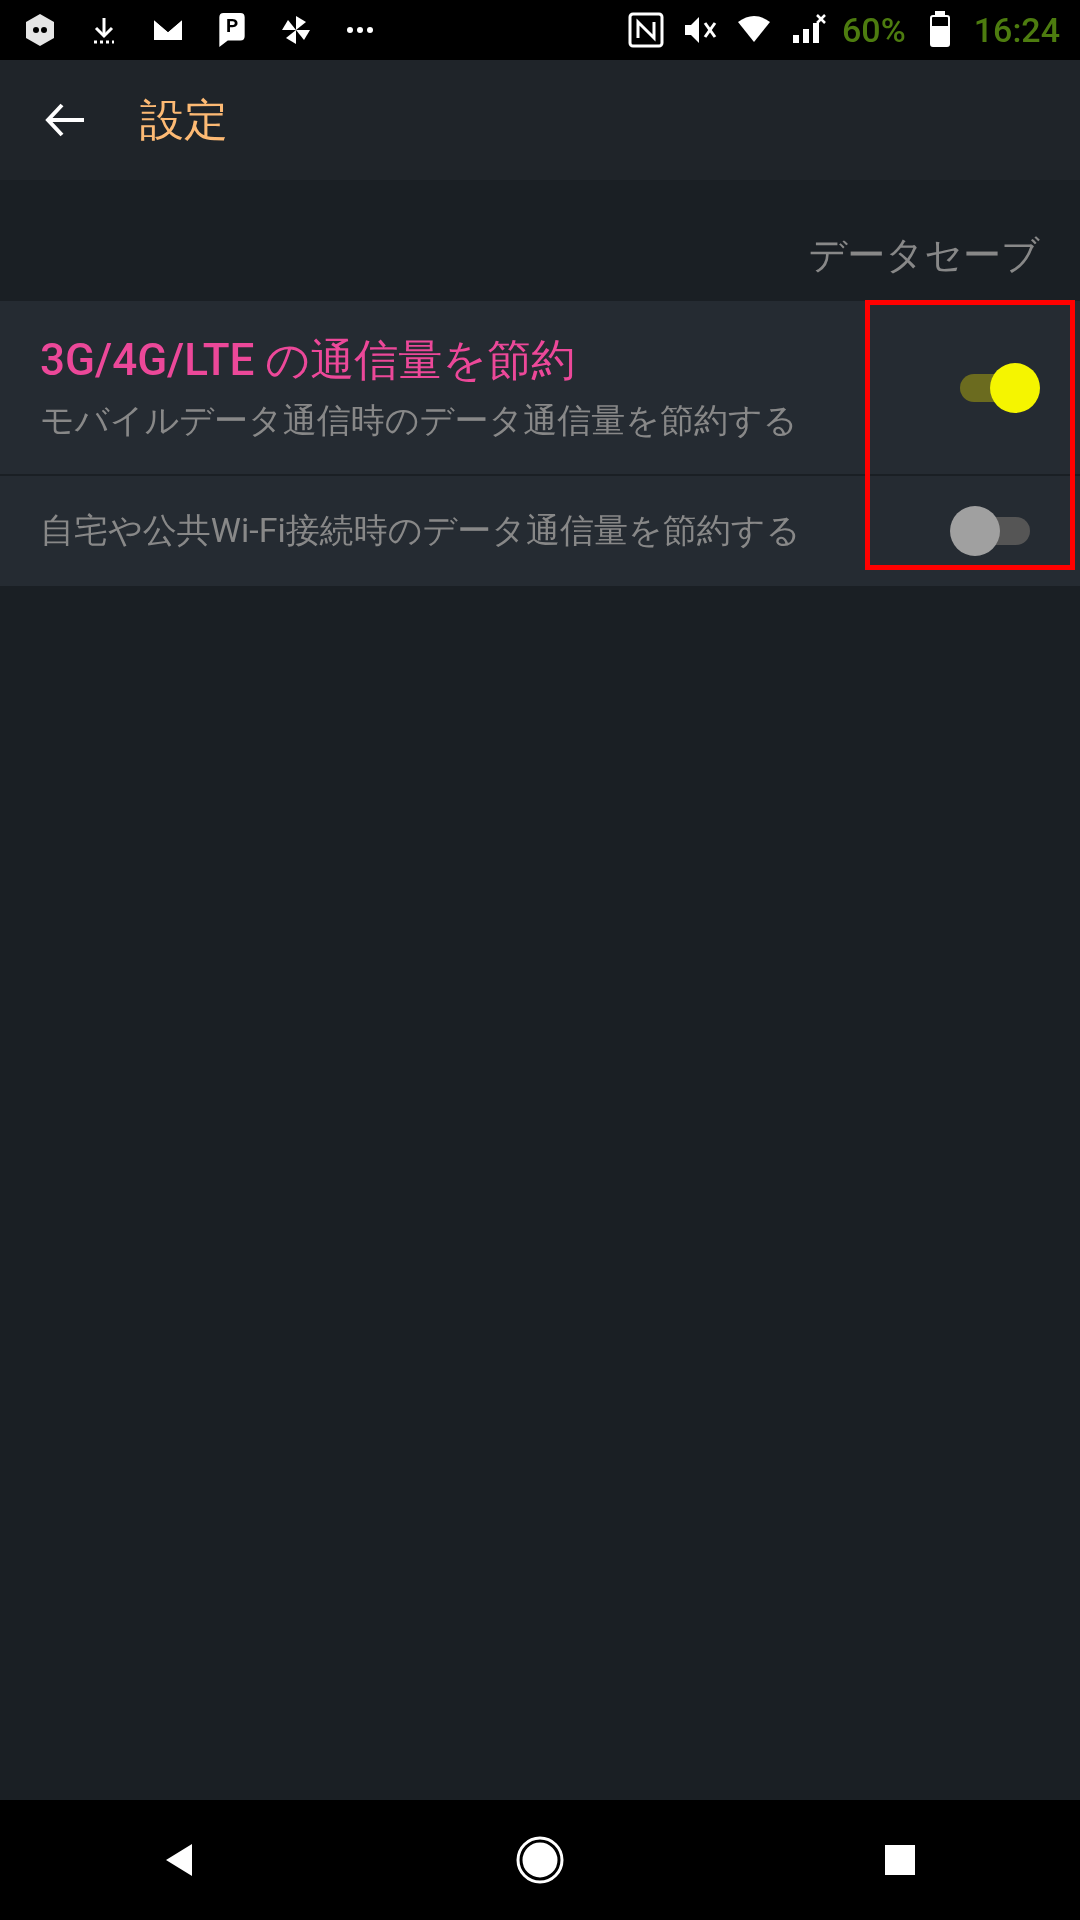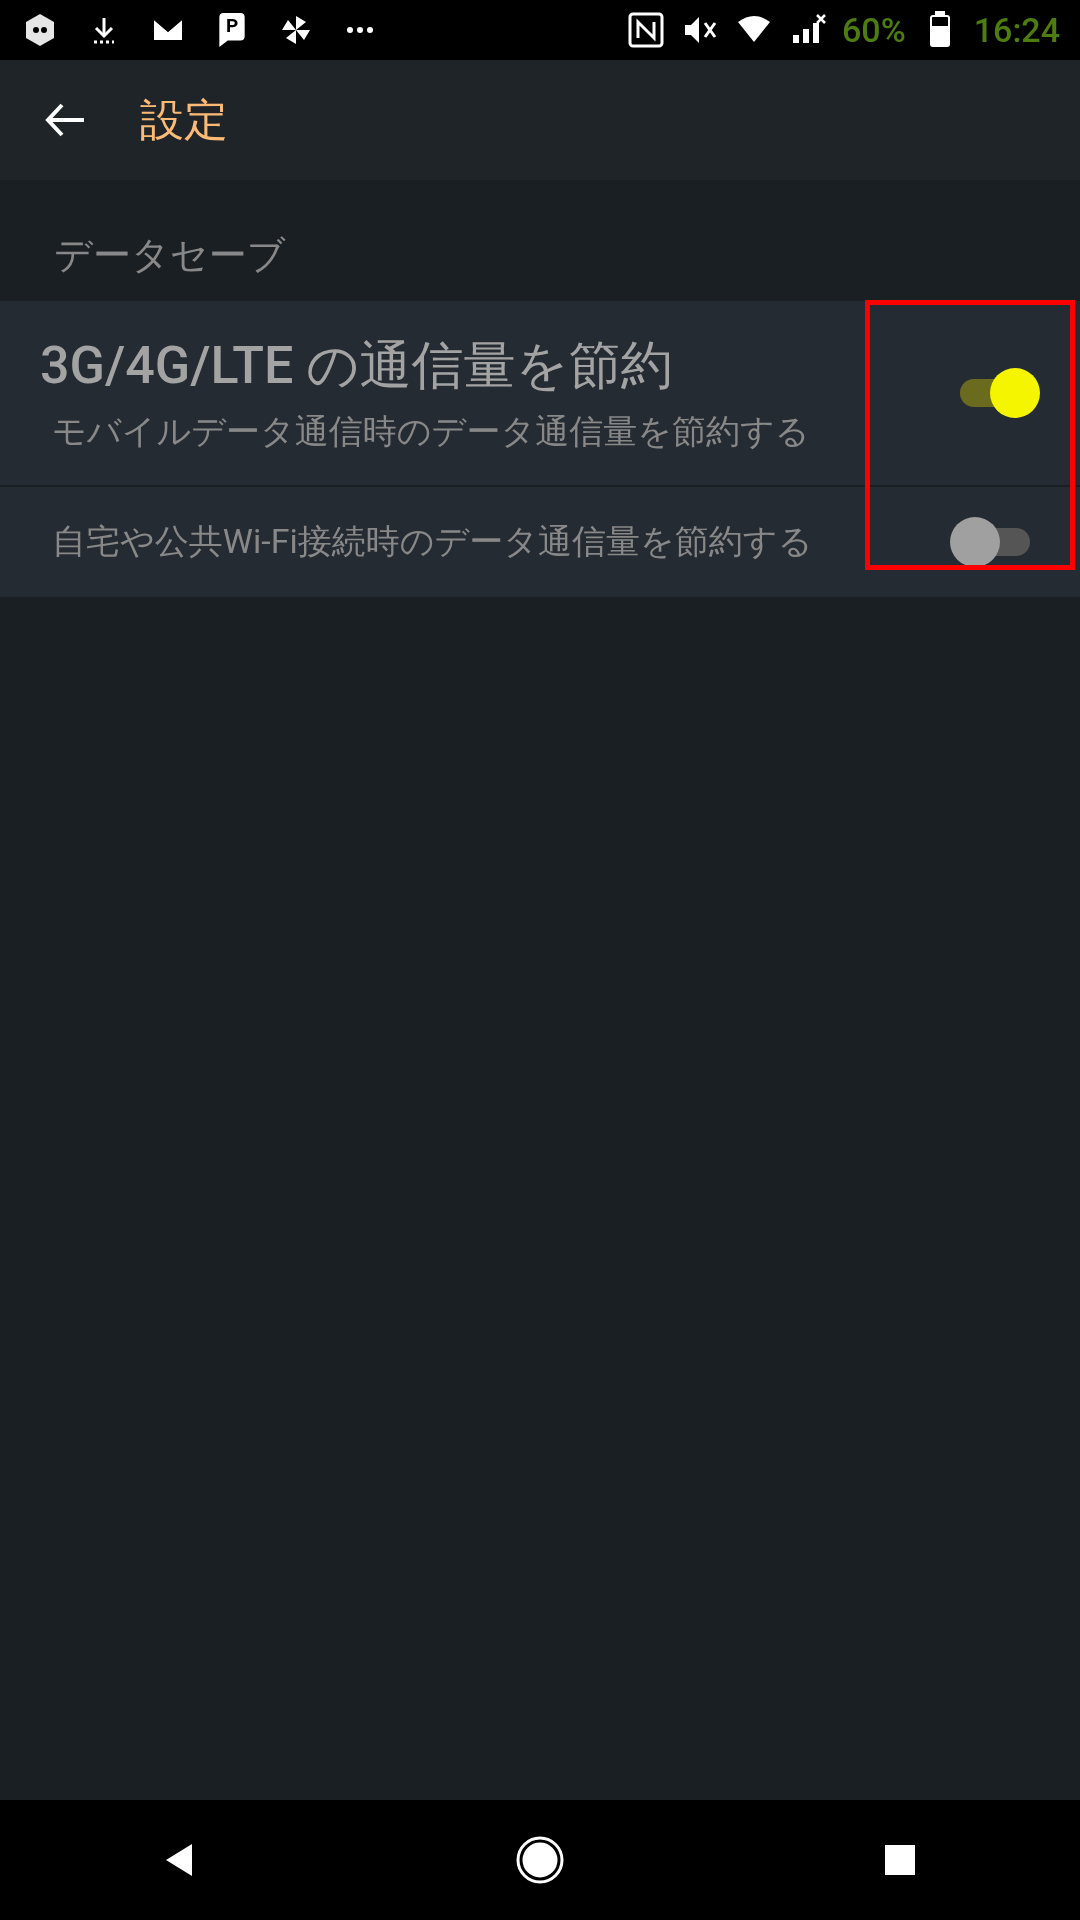--- a/index.html
+++ b/index.html
@@ -65,49 +65,49 @@
     }
     .app-title {
       font-size: 44px;
       font-weight: 500;
       color: #fdba74;
     }
     .content {
       background: #1a1f24;
     }
     .section-header {
-      padding: 50px 40px 20px 54px;
+      padding: 50px 40px 20px 40px;
       font-size: 38px;
       color: #888888;
+      text-align: right;
     }
     .setting-row {
       background: #252b32;
       padding: 30px 40px;
       display: flex;
       align-items: center;
       justify-content: space-between;
       border-bottom: 2px solid #1a1f24;
       position: relative;
     }
     .setting-text {
       flex: 1;
       min-width: 0;
     }
     .setting-title {
-      font-size: 52px;
+      font-size: 44px;
       font-weight: 500;
-      color: #a3a3a3;
+      color: #ec4899;
       margin-bottom: 8px;
     }
     .setting-description {
       font-size: 34px;
       color: #888888;
       white-space: nowrap;
       overflow: hidden;
-      margin-left: 12px;
     }
     .toggle-switch {
       width: 90px;
       height: 50px;
       position: relative;
       cursor: pointer;
       flex-shrink: 0;
       margin-left: 20px;
     }
     .toggle-track {

